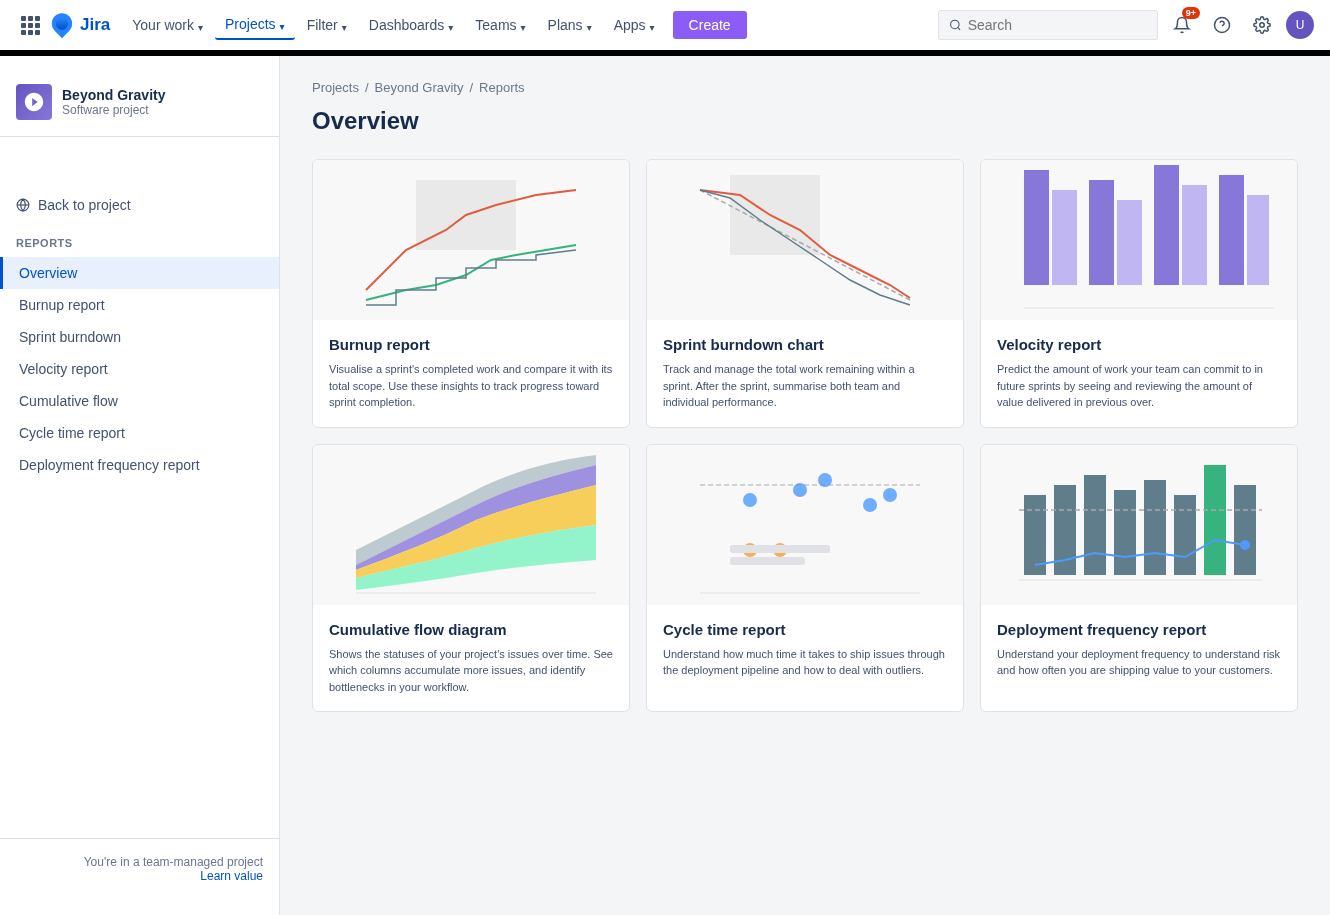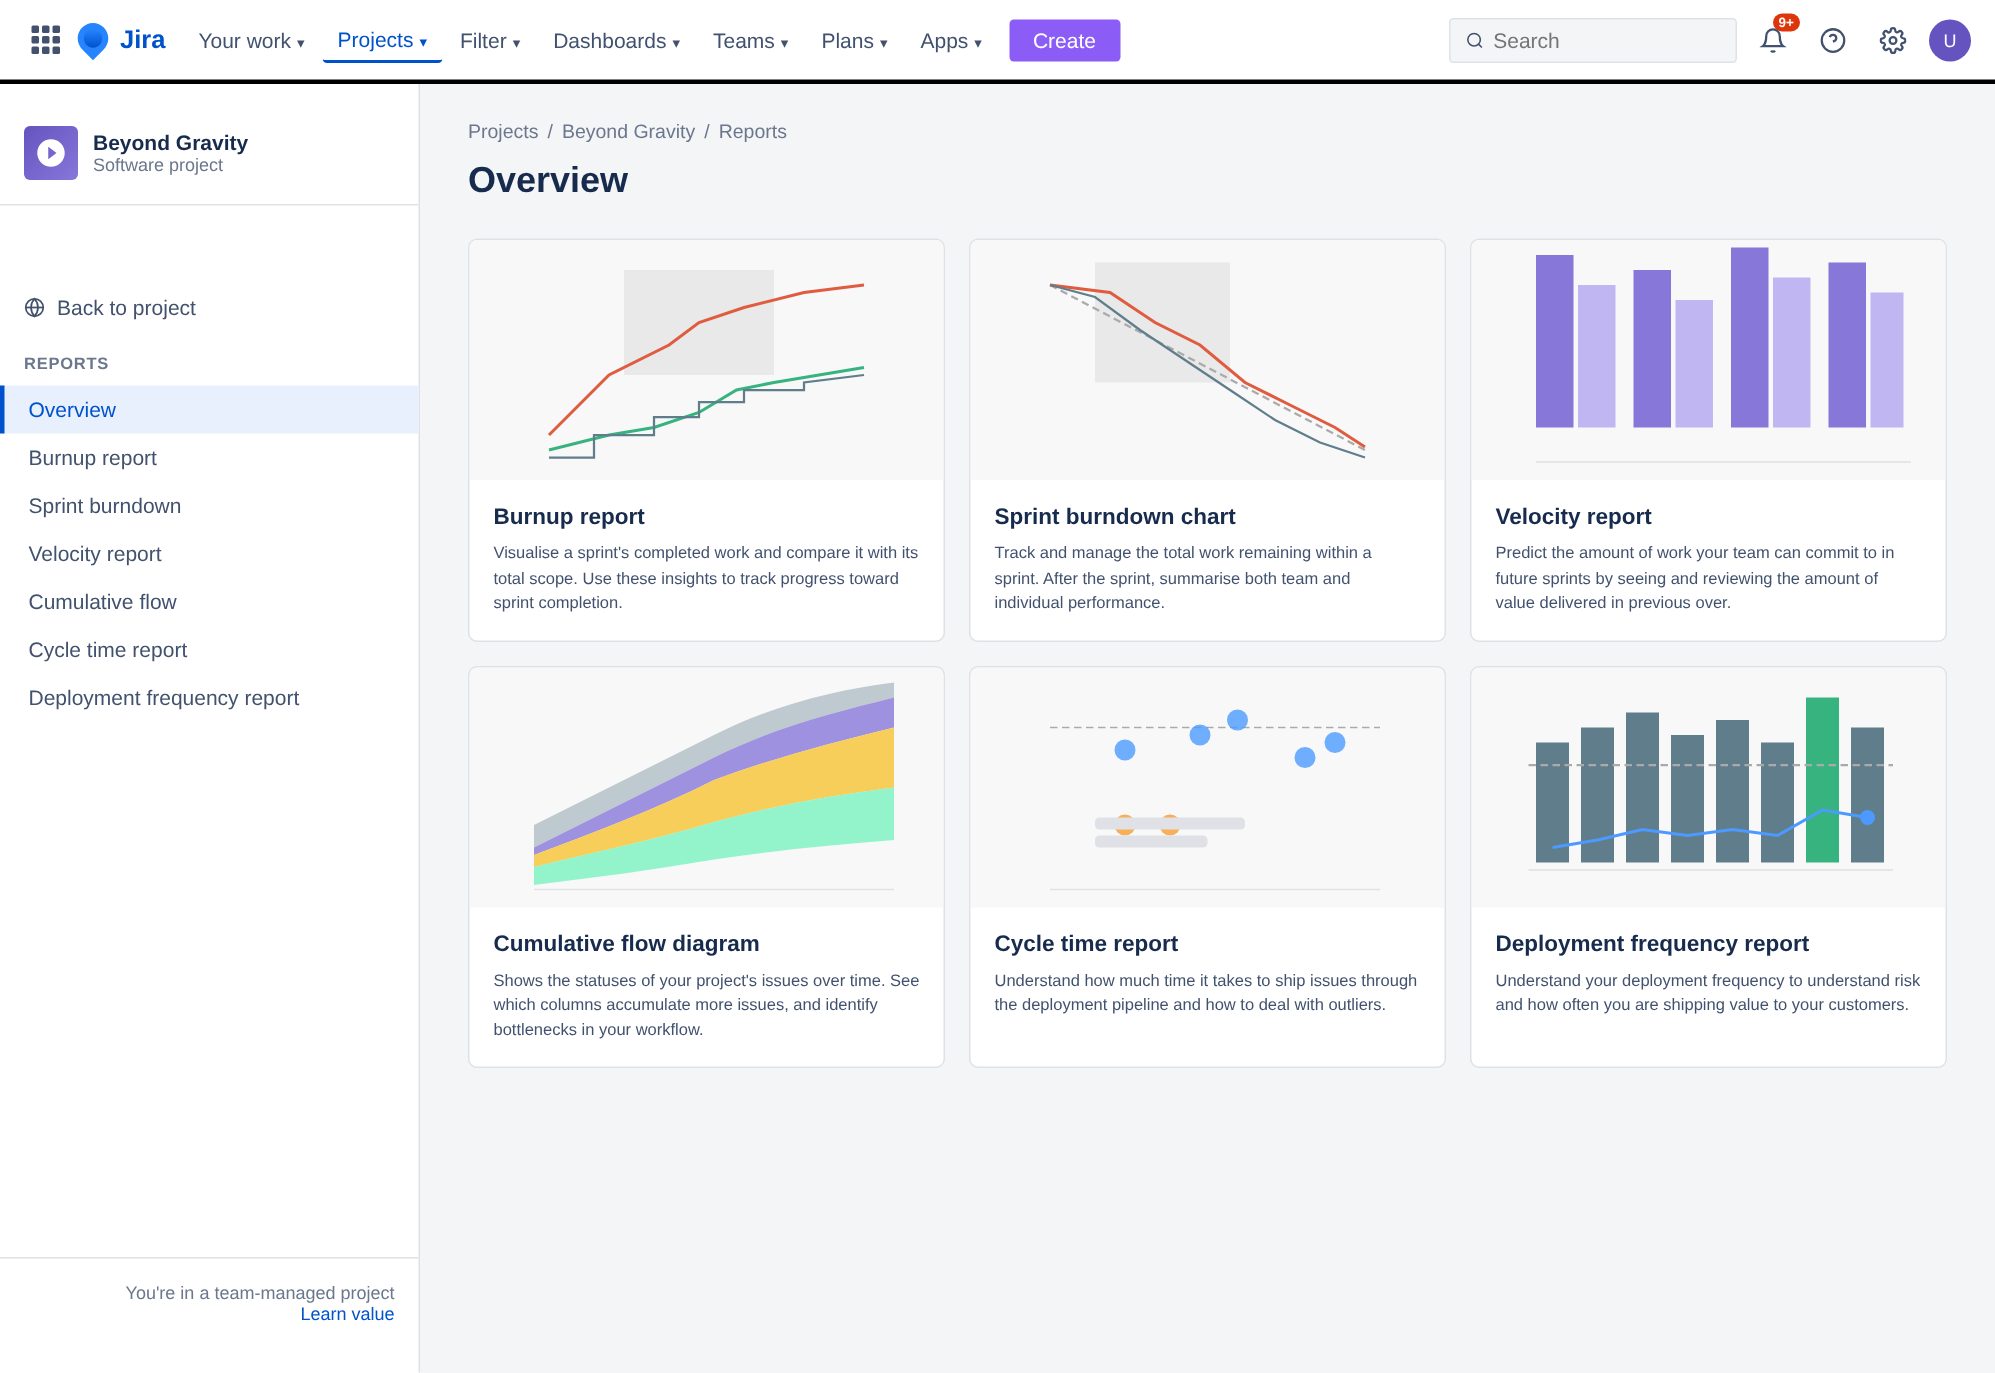--- a/index.html
+++ b/index.html
@@ -1,35 +1,35 @@
 <!DOCTYPE html>
 <html><head>
   <meta charset="utf-8">
   <style>
     * { box-sizing: border-box; margin: 0; padding: 0; }
     body { font-family: -apple-system, BlinkMacSystemFont, 'Segoe UI', sans-serif; background: #f4f5f7; color: #172b4d; font-size: 14px; }
 
     
     .topnav {
       display: flex; align-items: center; background: #fff; height: 56px;
-      padding: 0 16px; border-bottom: 3px solid #000000; position: fixed; top: 0; left: 0; right: 0; z-index: 100;
+      padding: 0 16px; border-bottom: 6px solid #000000; position: fixed; top: 0; left: 0; right: 0; z-index: 100;
       gap: 4px;
     }
     .topnav-logo { display: flex; align-items: center; gap: 4px; margin-right: 8px; }
     .jira-icon { width: 28px; height: 28px; }
     .topnav-grid { display: flex; align-items: center; justify-content: center; width: 28px; height: 28px; cursor: pointer; }
     .topnav-grid span { display: grid; grid-template-columns: repeat(3,5px); gap: 2px; }
     .topnav-grid span i { width: 5px; height: 5px; background: #42526e; border-radius: 1px; display: block; }
     .nav-items { display: flex; align-items: center; gap: 2px; }
     .nav-item { padding: 6px 10px; border-radius: 3px; cursor: pointer; color: #42526e; font-size: 14px; font-weight: 400; display: flex; align-items: flex-end; gap: 4px; }
     .nav-item.active { color: #0052cc; }
     .nav-item .chevron { font-size: 10px; }
     .create-btn { background: #8b5cf6; color: #fff; border: none; border-radius: 3px; padding: 6px 16px; font-size: 14px; font-weight: 500; cursor: pointer; margin-left: 4px; }
     .nav-right { margin-left: auto; display: flex; align-items: center; gap: 8px; }
-    .search-box { display: flex; align-items: center; background: #f4f5f7; border: 1px solid #dfe1e6; border-radius: 3px; padding: 6px 10px; gap: 6px; width: 192px; cursor: text; }
+    .search-box { display: flex; align-items: center; background: #f4f5f7; border: 1px solid #dfe1e6; border-radius: 3px; padding: 6px 10px; gap: 6px; width: 220px; cursor: text; }
     .search-box input { border: none; background: transparent; outline: none; font-size: 14px; color: #42526e; width: 100%; }
     .search-icon-svg { color: #42526e; }
     .nav-icon-btn { width: 32px; height: 32px; border-radius: 50%; display: flex; align-items: center; justify-content: center; cursor: pointer; position: relative; }
     .notif-badge { position: absolute; top: -2px; right: -2px; background: #de350b; color: #fff; font-size: 9px; border-radius: 8px; padding: 1px 4px; font-weight: 700; }
     .avatar { width: 28px; height: 28px; border-radius: 50%; background: #6554c0; display: flex; align-items: center; justify-content: center; color: #fff; font-size: 12px; cursor: pointer; }
 
     
     .layout { display: flex; margin-top: 56px; min-height: calc(100vh - 56px); }
 
     

